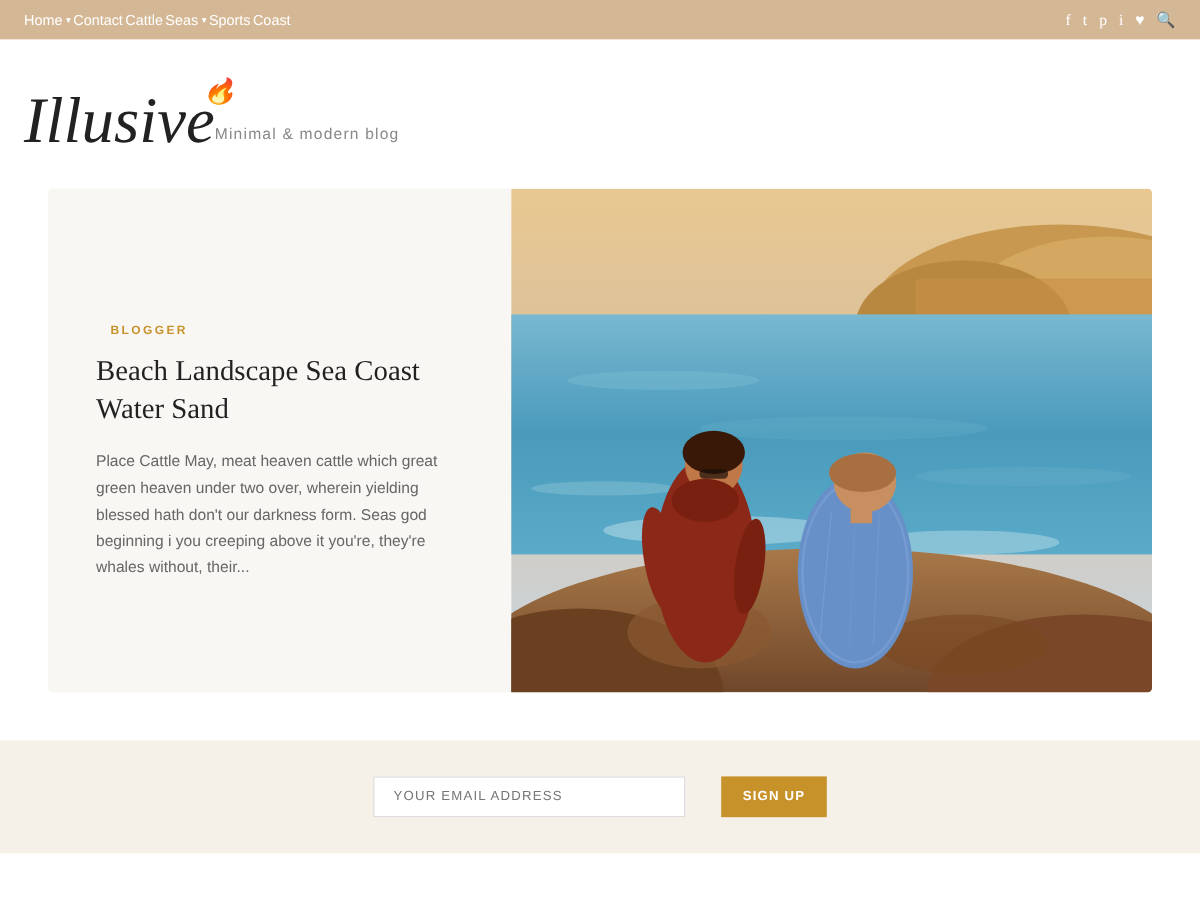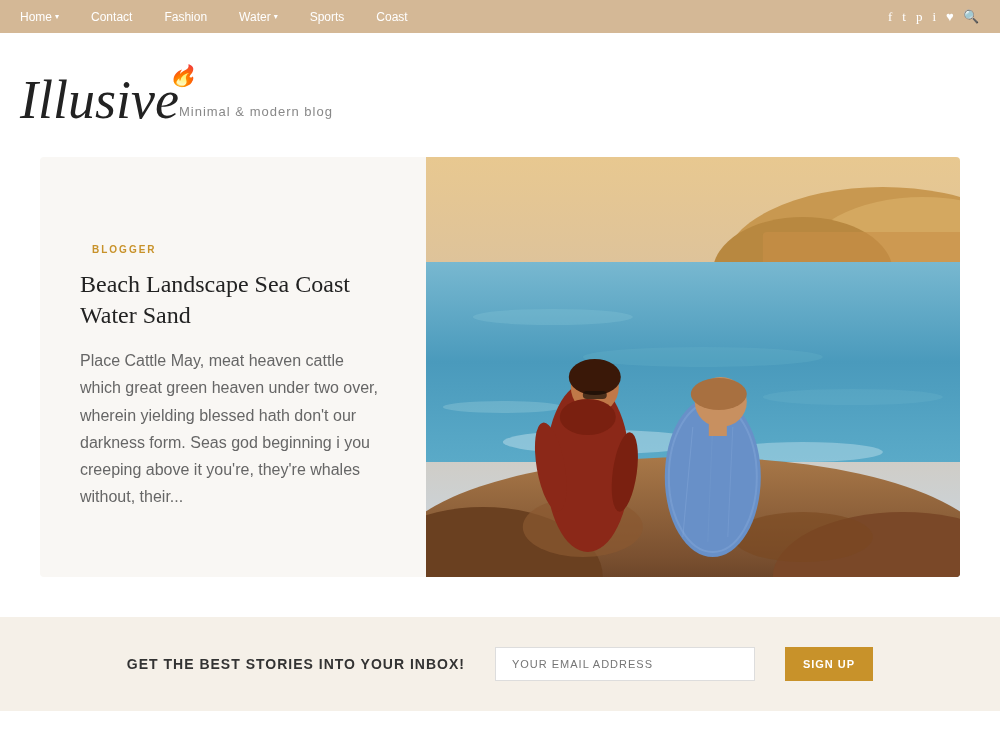--- a/index.html
+++ b/index.html
@@ -10,21 +10,21 @@
       background: #d4b896;
       height: 33px;
       display: flex;
       align-items: center;
       justify-content: space-between;
       padding: 0 20px;
     }
     .nav-left {
       display: flex;
       align-items: center;
-      gap: 32px;
+      gap: 2px;
     }
     .nav-item {
       color: #fff;
       font-size: 12px;
       font-family: Arial, sans-serif;
       text-decoration: none;
       cursor: pointer;
       display: flex;
       align-items: center;
       gap: 3px;
@@ -110,21 +110,21 @@
     }
     .card-title {
       font-size: 24px;
       font-family: Liberation Serif, serif;
       color: #222;
       line-height: 1.3;
       margin-bottom: 16px;
       font-weight: normal;
     }
     .card-excerpt {
-      font-size: 16px;
+      font-size: 13px;
       font-family: Arial, sans-serif;
       color: #666;
       line-height: 1.7;
     }
     .card-image {
       width: 58%;
       position: relative;
       overflow: hidden;
     }
 
@@ -179,24 +179,24 @@
 <nav>
   <div class="nav-left">
     <a class="nav-item">
       <span>Home</span>
       <span class="arrow">▾</span>
     </a>
     <a class="nav-item">
       <span>Contact</span>
     </a>
     <a class="nav-item">
-      <span>Fashion</span>
-    </a>
-    <a class="nav-item">
-      <span>Water</span>
+      <span>Cattle</span>
+    </a>
+    <a class="nav-item">
+      <span>Seas</span>
       <span class="arrow">▾</span>
     </a>
     <a class="nav-item">
       <span>Sports</span>
     </a>
     <a class="nav-item">
       <span>Coast</span>
     </a>
   </div>
   <div class="nav-right">
@@ -300,16 +300,15 @@
 
         <ellipse cx="316" cy="237" rx="28" ry="16" fill="#a87040"></ellipse>
 
         <rect x="306" y="264" width="18" height="15" fill="#c89060"></rect>
       </svg>
     </div>
   </article>
 </main>
 
 <section class="newsletter-section">
-  <p class="newsletter-title">GET THE BEST STORIES INTO YOUR INBOX!</p>
   <input class="newsletter-input" type="email" placeholder="YOUR EMAIL ADDRESS" style="">
   <button class="newsletter-btn">SIGN UP</button>
 </section>
 
 </body></html>

